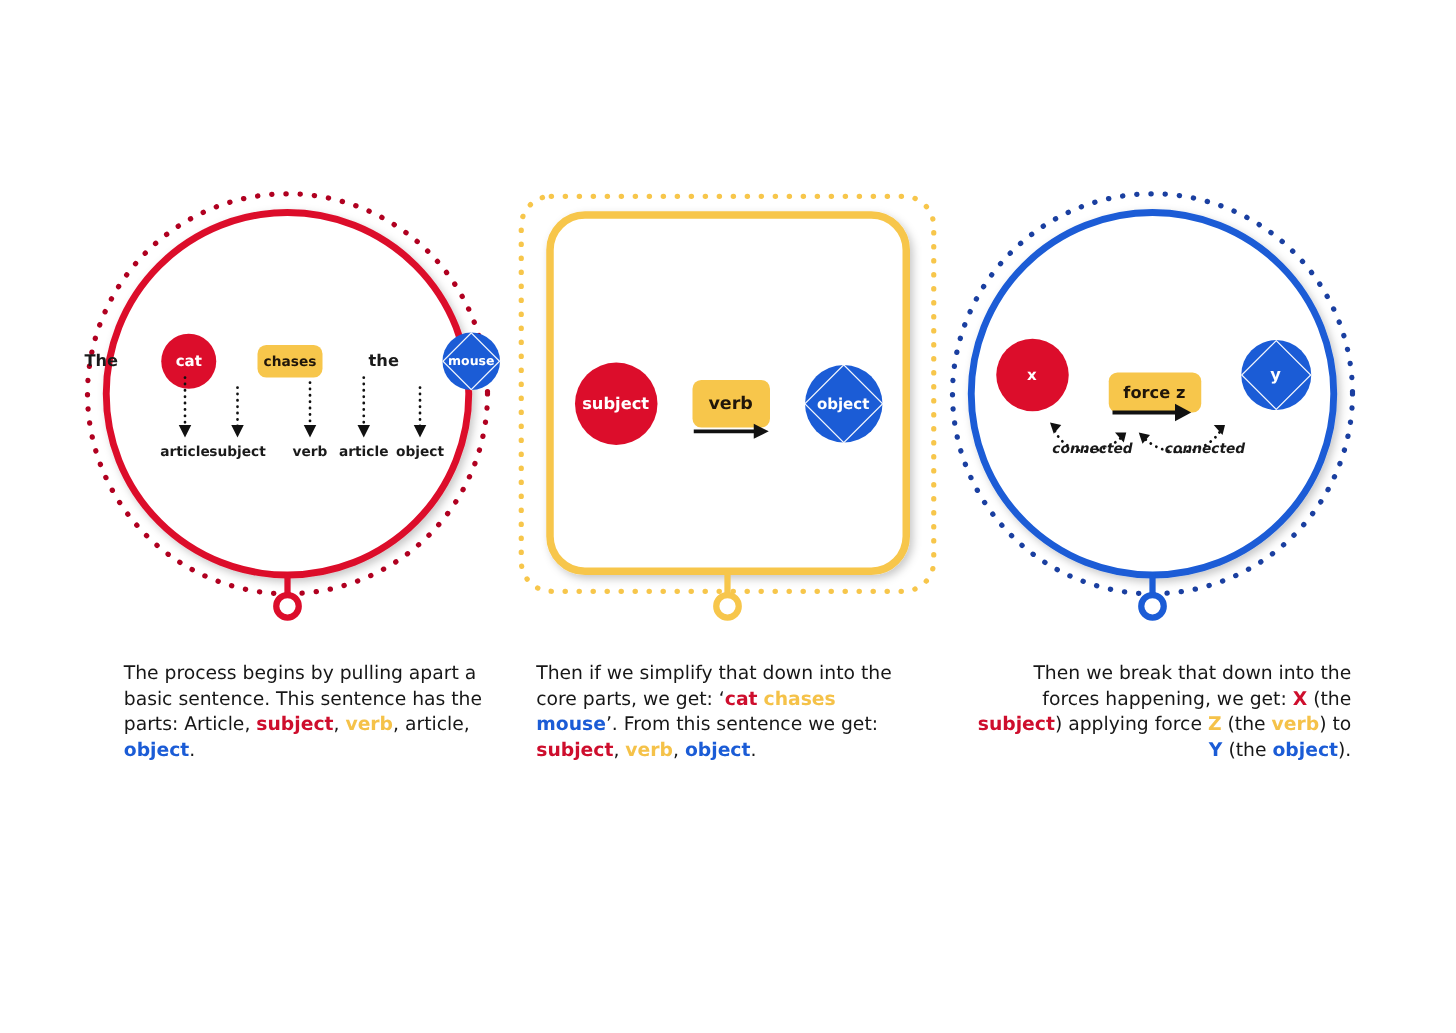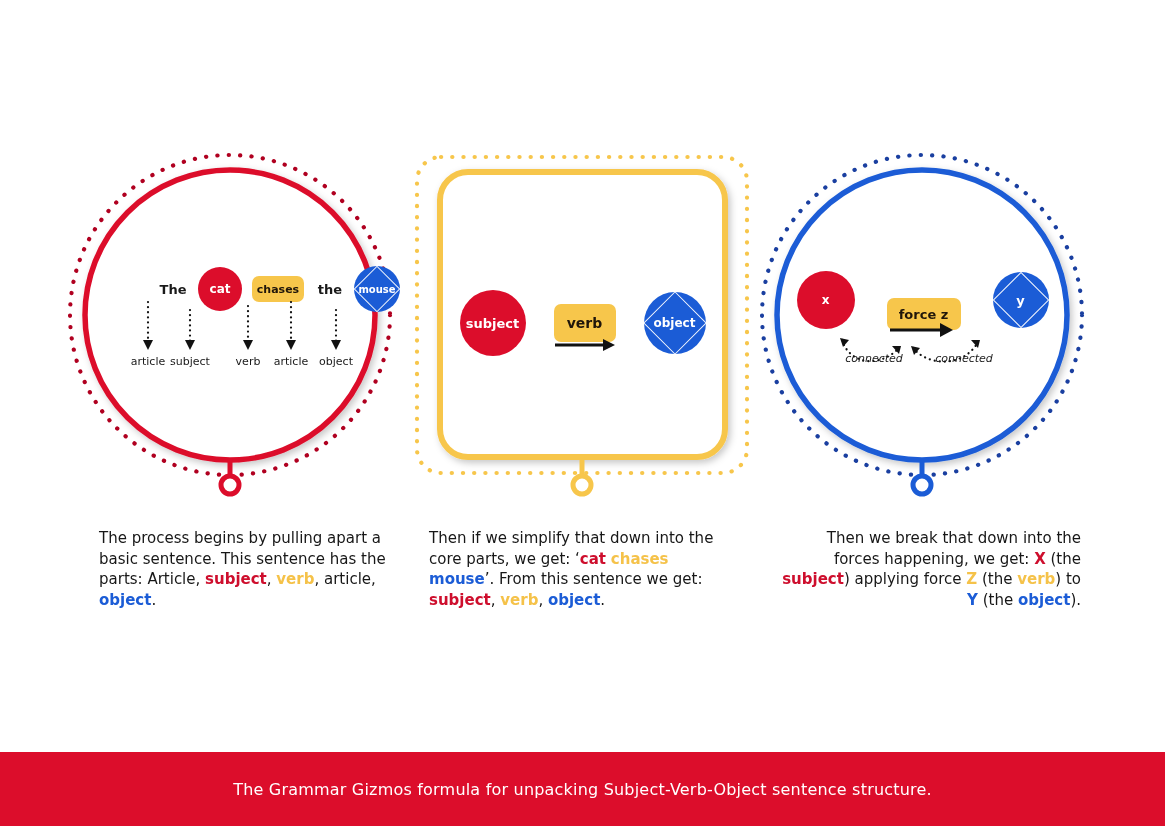--- a/index.html
+++ b/index.html
@@ -36,21 +36,21 @@
   .node-diamondcircle .dia{
     position:absolute;left:50%;top:50%;
     transform:translate(-50%,-50%) rotate(45deg);
     border:1.6px solid rgba(255,255,255,.95);
     box-sizing:border-box;
   }
   .node-diamondcircle .lbl{position:relative;z-index:3;}
 
   
   .dlabel{position:absolute;font-size:11px;color:#1a1a1a;text-align:left;
-          font-weight:400;white-space:nowrap;transform:translateX(-50%);}
+          font-weight:700;white-space:nowrap;transform:translateX(-50%);}
 
   
   .caption{position:absolute;top:528px;width:300px;
            font-family:"DejaVu Sans", sans-serif;
            font-size:15px;line-height:20.5px;color:#171717;}
   #caption-0{left:99px;}
   #caption-1{left:429px;}
   #caption-2{left:781px;text-align:right;}
   .w-red{color:#CE0E2D;font-weight:700;}
   .w-yel{color:#F5C249;font-weight:700;}
@@ -76,21 +76,21 @@
       </defs>
 
       <circle cx="170" cy="165" r="160" fill="none" stroke="#B00020" stroke-width="4.2" stroke-linecap="round" stroke-dasharray="0.2 11.2"></circle>
 
       <circle cx="170" cy="165" r="145" fill="#ffffff" stroke="#DC0D2B" stroke-width="5.5" filter="url(#sh0)"></circle>
 
       <line x1="170" y1="308" x2="170" y2="325" stroke="#DC0D2B" stroke-width="5"></line>
       <circle cx="170" cy="335" r="9" fill="#ffffff" stroke="#DC0D2B" stroke-width="5"></circle>
     </svg>
 
-    <div class="noderow" style="left:0;top:116px;width:340px;justify-content:flex-end;gap:0;">
+    <div class="noderow" style="left:0;top:116px;width:340px;justify-content:space-between;gap:0;">
       <div class="node node-plain" style="width:42px;font-size:13px;">
         <span>The</span>
       </div>
       <div class="node node-circle" style="width:44px;height:44px;background:#DC0D2B;font-size:12px;margin:0 4px;">
         <span>cat</span>
       </div>
       <div class="node node-pill" style="width:52px;height:26px;background:#F7C64B;font-size:11px;margin:0 6px;">
         <span>chases</span>
       </div>
       <div class="node node-plain" style="width:40px;font-size:13px;">
@@ -204,17 +204,14 @@
     </svg>
 
     <div class="dlabel" style="left:124px;top:202px;font-style:italic;font-size:11px;">connected</div>
     <div class="dlabel" style="left:214px;top:202px;font-style:italic;font-size:11px;">connected</div>
   </div>
 
   <div class="caption" id="caption-0"><span>The process begins by pulling apart a basic sentence. This sentence has the parts: Article, </span><span class="w-red">subject</span><span>, </span><span class="w-yel">verb</span><span>, article, </span><span class="w-blu">object</span><span>.</span></div>
   <div class="caption" id="caption-1"><span>Then if we simplify that down into the core parts, we get: ‘</span><span class="w-red">cat</span><span> </span><span class="w-yel">chases</span><span> </span><span class="w-blu">mouse</span><span>’. From this sentence we get: </span><span class="w-red">subject</span><span>, </span><span class="w-yel">verb</span><span>, </span><span class="w-blu">object</span><span>.</span></div>
   <div class="caption" id="caption-2"><span>Then we break that down into the forces happening, we get: </span><span class="w-red">X</span><span> (the </span><span class="w-red">subject</span><span>) applying force </span><span class="w-yel">Z</span><span> (the </span><span class="w-yel">verb</span><span>) to </span><span class="w-blu">Y</span><span> (the </span><span class="w-blu">object</span><span>).</span></div>
 
-  <div class="footer">
-    <div class="footer-text">The Grammar Gizmos formula for unpacking Subject-Verb-Object sentence structure.</div>
-  </div>
 
 </div>
 
 </body></html>

